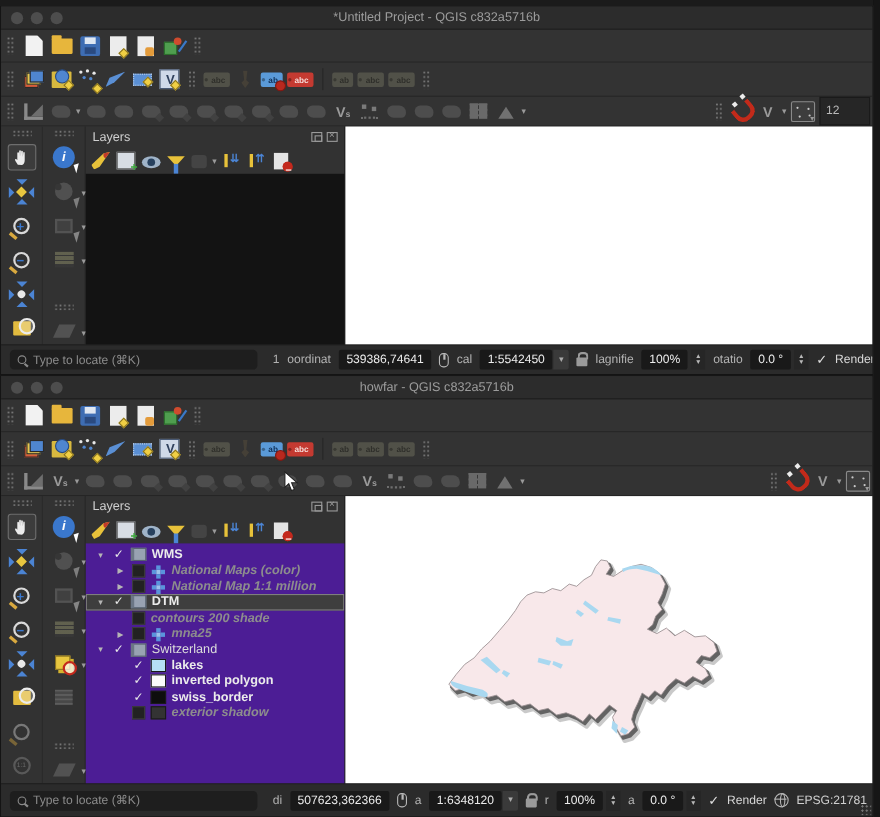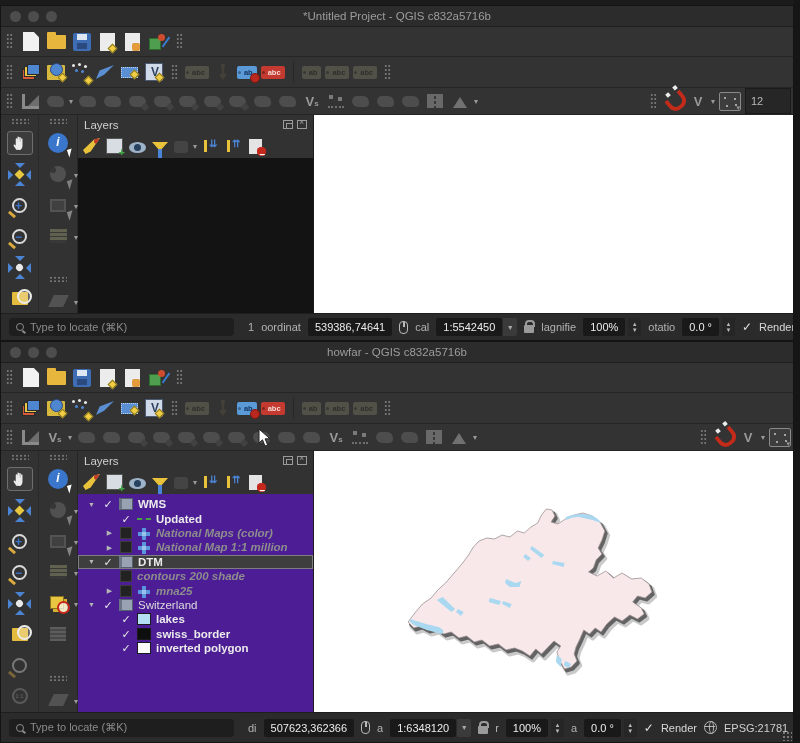--- a/index.html
+++ b/index.html
@@ -603,26 +603,20 @@
         </div>
         <div class="ptree">
 
             <div class="trow d0 s-bold" data-expand="open" data-checked="true" data-icon="group">
               <span class="expander"></span>
               <span class="check"></span>
               <span class="licon"><span class="swatch"></span></span>
               <span class="tlabel">WMS</span>
             </div>
 
-            <div class="trow d1 s-bold" data-expand="none" data-checked="true" data-icon="line-green">
-              <span class="expander"></span>
-              <span class="check"></span>
-              <span class="licon"><span class="swatch"></span></span>
-              <span class="tlabel">Updated</span>
-            </div>
 
 
             <div class="trow d1 s-italic" data-expand="closed" data-checked="false" data-icon="wms">
               <span class="expander"></span>
               <span class="check"></span>
               <span class="licon"><span class="swatch"></span></span>
               <span class="tlabel">National Maps (color)</span>
             </div>
 
             <div class="trow d1 s-italic" data-expand="closed" data-checked="false" data-icon="wms">
@@ -666,35 +660,43 @@
               <span class="licon">
                 <span class="swatch" style="background: rgb(181, 224, 244);"></span>
               </span>
               <span class="tlabel">lakes</span>
             </div>
 
             <div class="trow d1 s-bold" data-expand="none" data-checked="true" data-icon="swatch">
               <span class="expander"></span>
               <span class="check"></span>
               <span class="licon">
+                <span class="swatch" style="background: rgb(251, 251, 251);"></span>
+              </span>
+              <span class="tlabel">inverted polygon</span>
+            </div>
+
+            <div class="trow d1 s-bold" data-expand="none" data-checked="true" data-icon="swatch">
+              <span class="expander"></span>
+              <span class="check"></span>
+              <span class="licon">
                 <span class="swatch" style="background: rgb(14, 14, 14);"></span>
               </span>
               <span class="tlabel">swiss_border</span>
             </div>
 
-            <div class="trow d1 s-bold" data-expand="none" data-checked="true" data-icon="swatch">
+
+            <div class="trow d1 s-italic" data-expand="none" data-checked="false" data-icon="swatch">
               <span class="expander"></span>
               <span class="check"></span>
               <span class="licon">
-                <span class="swatch" style="background: rgb(251, 251, 251);"></span>
-              </span>
-              <span class="tlabel">inverted polygon</span>
-            </div>
-
-
+                <span class="swatch" style="background: rgb(51, 51, 51);"></span>
+              </span>
+              <span class="tlabel">exterior shadow</span>
+            </div>
           </div>
       </div>
 
       <div class="canvas">
         <svg width="100%" height="100%" viewBox="0 0 499 261" preserveAspectRatio="none">
 
           <path transform="translate(3.5,4.5)" fill="#8a8a8a" opacity="0.45" stroke="#8a8a8a" stroke-width="4" stroke-linejoin="round" d="M98,171 L105,162 L113,153 L122,147 L129,139 L137,132 L146,122 L154,113 L161,104 L166,96 L172,90 L180,87 L188,88 L196,84 L204,86 L212,80 L219,82 L226,76 L233,72 L237,64 L242,58 L248,59 L251,65 L247,71 L254,73 L262,68 L271,64 L280,62 L290,65 L298,71 L303,80 L300,89 L296,97 L300,103 L294,109 L291,117 L286,121 L295,125 L304,120 L312,127 L321,122 L331,128 L341,127 L349,133 L352,141 L345,147 L337,145 L332,151 L341,157 L344,163 L337,168 L329,164 L321,170 L313,166 L305,173 L299,181 L293,177 L287,183 L281,179 L277,188 L273,196 L271,203 L274,210 L268,216 L261,218 L256,210 L253,201 L257,195 L250,190 L243,197 L237,203 L231,198 L225,205 L217,200 L209,197 L200,199 L192,193 L183,195 L175,189 L167,191 L159,185 L151,187 L143,181 L135,183 L127,177 L119,179 L111,175 L104,177 Z"></path>
           <path transform="translate(2,2.5)" fill="#4a4a4a" opacity="0.8" stroke="#4a4a4a" stroke-width="2" stroke-linejoin="round" d="M98,171 L105,162 L113,153 L122,147 L129,139 L137,132 L146,122 L154,113 L161,104 L166,96 L172,90 L180,87 L188,88 L196,84 L204,86 L212,80 L219,82 L226,76 L233,72 L237,64 L242,58 L248,59 L251,65 L247,71 L254,73 L262,68 L271,64 L280,62 L290,65 L298,71 L303,80 L300,89 L296,97 L300,103 L294,109 L291,117 L286,121 L295,125 L304,120 L312,127 L321,122 L331,128 L341,127 L349,133 L352,141 L345,147 L337,145 L332,151 L341,157 L344,163 L337,168 L329,164 L321,170 L313,166 L305,173 L299,181 L293,177 L287,183 L281,179 L277,188 L273,196 L271,203 L274,210 L268,216 L261,218 L256,210 L253,201 L257,195 L250,190 L243,197 L237,203 L231,198 L225,205 L217,200 L209,197 L200,199 L192,193 L183,195 L175,189 L167,191 L159,185 L151,187 L143,181 L135,183 L127,177 L119,179 L111,175 L104,177 Z"></path>
 
           <path fill="#f8e8ea" stroke="#9a8f91" stroke-width="0.8" stroke-linejoin="round" d="M98,171 L105,162 L113,153 L122,147 L129,139 L137,132 L146,122 L154,113 L161,104 L166,96 L172,90 L180,87 L188,88 L196,84 L204,86 L212,80 L219,82 L226,76 L233,72 L237,64 L242,58 L248,59 L251,65 L247,71 L254,73 L262,68 L271,64 L280,62 L290,65 L298,71 L303,80 L300,89 L296,97 L300,103 L294,109 L291,117 L286,121 L295,125 L304,120 L312,127 L321,122 L331,128 L341,127 L349,133 L352,141 L345,147 L337,145 L332,151 L341,157 L344,163 L337,168 L329,164 L321,170 L313,166 L305,173 L299,181 L293,177 L287,183 L281,179 L277,188 L273,196 L271,203 L274,210 L268,216 L261,218 L256,210 L253,201 L257,195 L250,190 L243,197 L237,203 L231,198 L225,205 L217,200 L209,197 L200,199 L192,193 L183,195 L175,189 L167,191 L159,185 L151,187 L143,181 L135,183 L127,177 L119,179 L111,175 L104,177 Z"></path>

